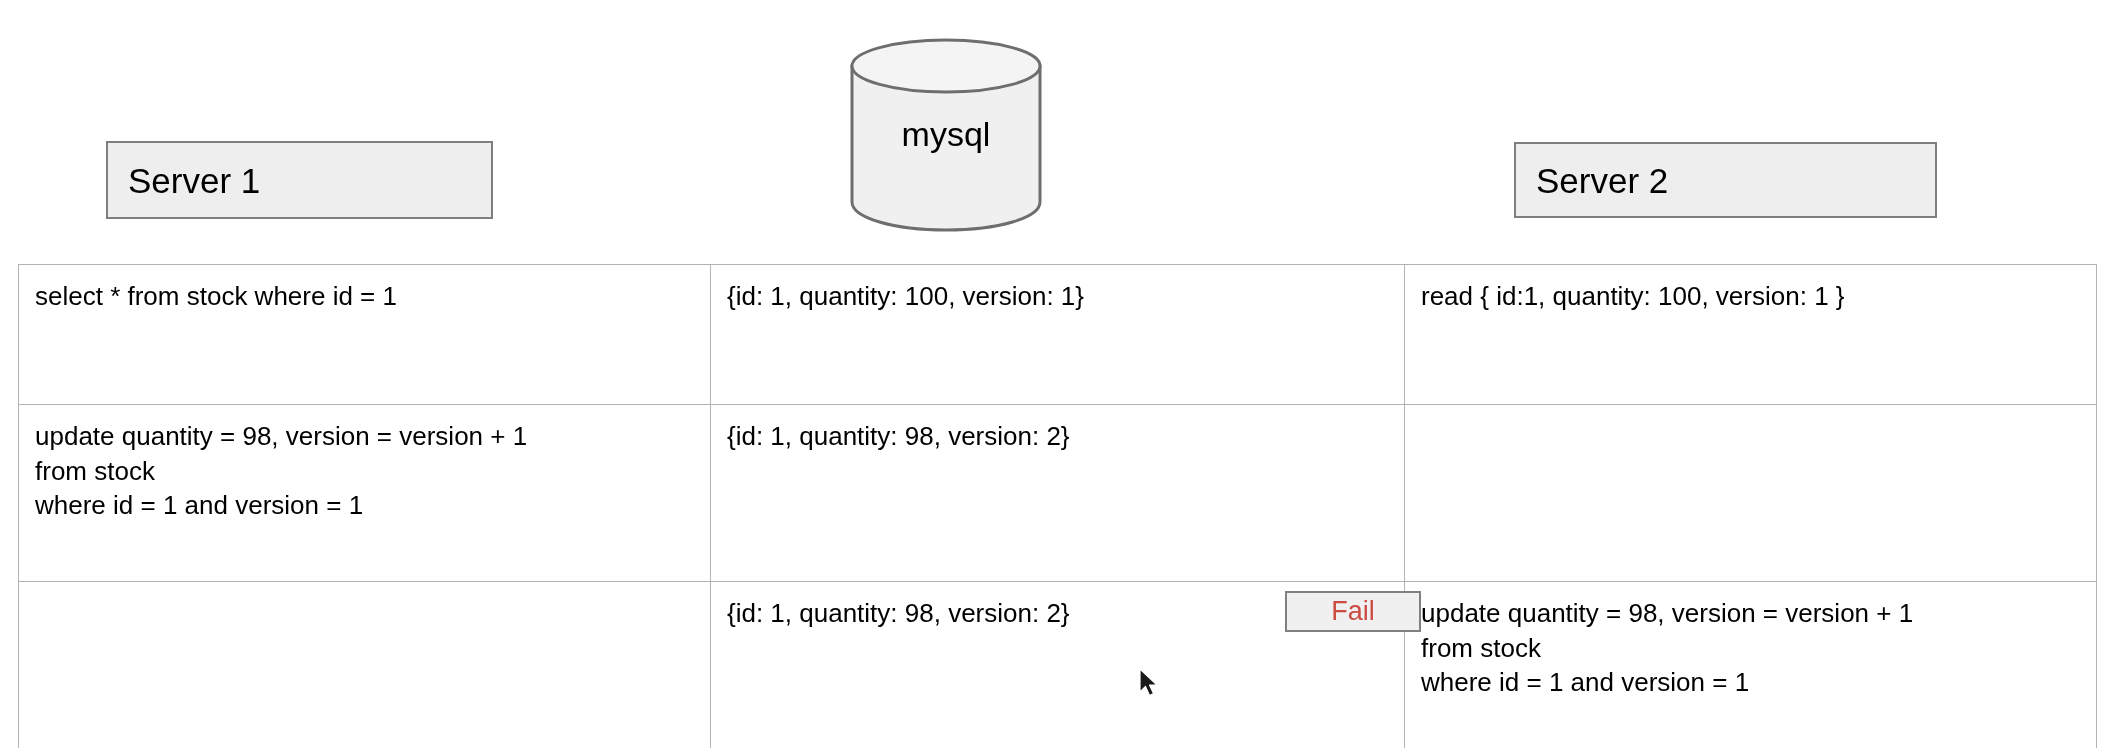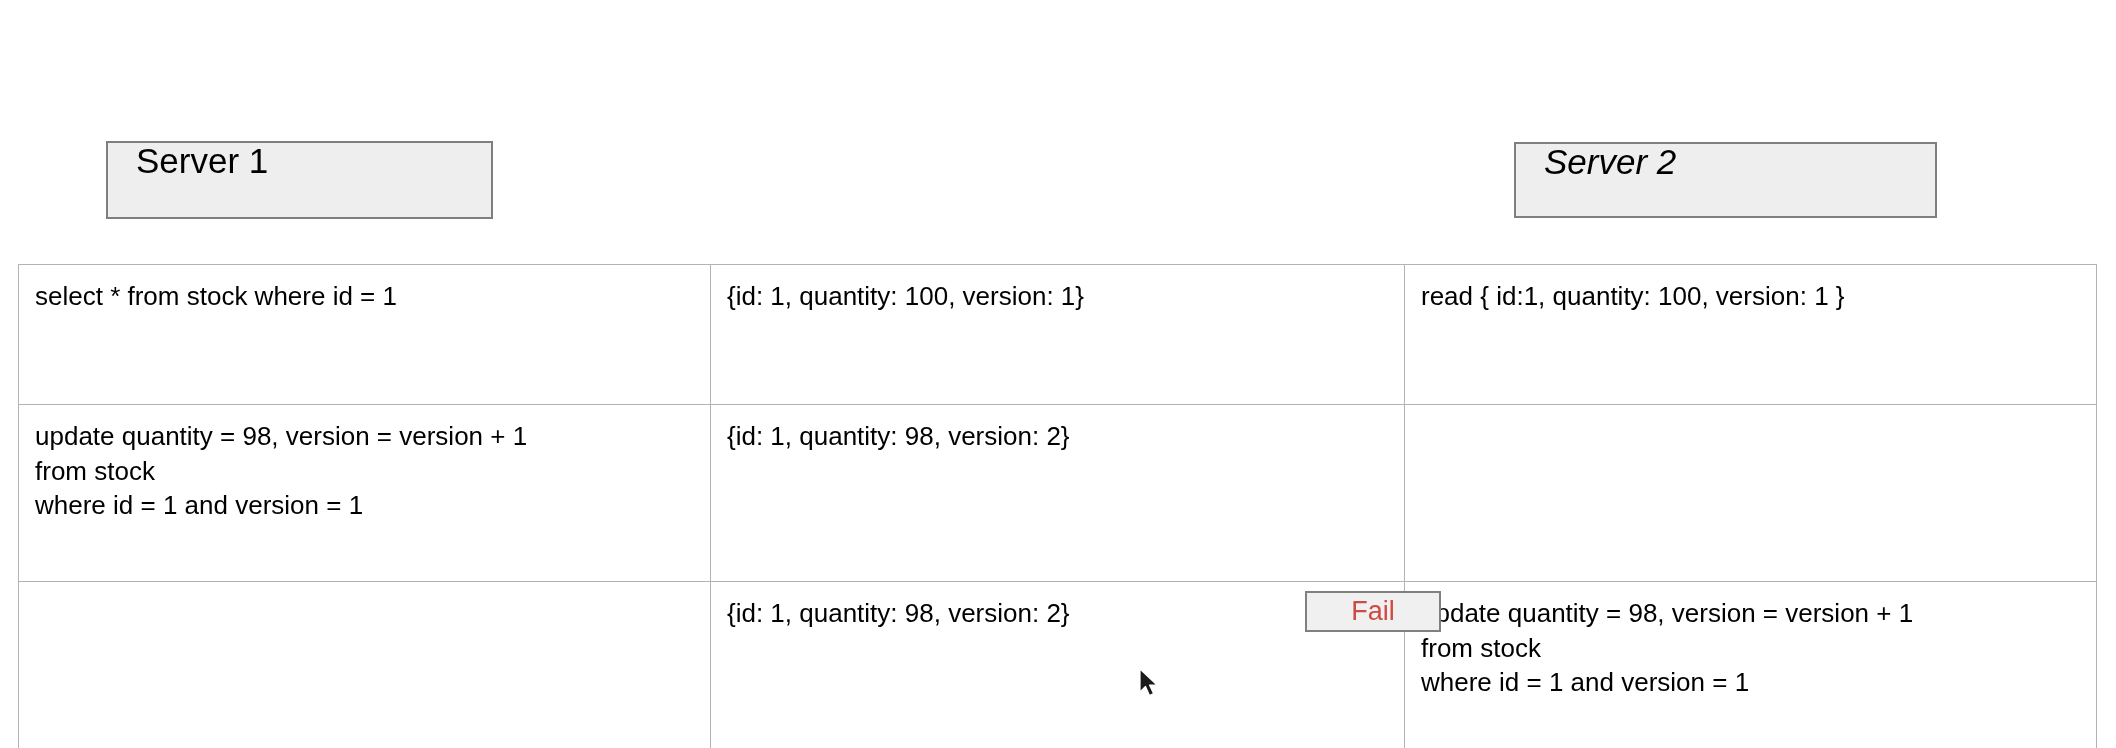--- a/index.html
+++ b/index.html
@@ -23,32 +23,31 @@
     height: 748px;
   }
 
   
   .server-box {
     position: absolute;
     background: #eeeeee;
     border: 2px solid #7f7f7f;
     box-sizing: border-box;
     display: flex;
-    align-items: flex-start;
-    padding-left: 8px;
+    align-items: center;
   }
   .server-box .server-label {
     font-size: 35px;
     line-height: 1;
     padding-left: 20px;
     color: #000;
     white-space: nowrap;
   }
   #server-1 { left: 106px; top: 141px; width: 387px; height: 78px; }
-  #server-2 { left: 1514px; top: 142px; width: 423px; height: 76px; font-style: italic; }
+  #server-2 { left: 1514px; top: 142px; width: 423px; height: 76px; }
 
   
   #db-cylinder {
     position: absolute;
     left: 848px;
     top: 36px;
     width: 196px;
     height: 196px;
   }
   #db-cylinder svg { display: block; }
@@ -102,21 +101,20 @@
     height: 41px;
     background: #f0f0f0;
     border: 2px solid #808080;
     box-sizing: border-box;
     display: flex;
     align-items: center;
     justify-content: center;
     font-size: 27px;
     color: #cc4b42;
     z-index: 5;
-    margin-left: 20px;
   }
 
   
   #mouse-cursor {
     position: absolute;
     left: 1139px;
     top: 668px;
     width: 22px;
     height: 32px;
     z-index: 10;
@@ -125,20 +123,27 @@
 </style>
 </head>
 <body>
 
 <div id="canvas">
 
   <div class="server-box" id="server-1">
     <span class="server-label">Server 1</span>
   </div>
 
+  <div id="db-cylinder">
+    <svg width="196" height="196" viewBox="0 0 196 196" xmlns="http://www.w3.org/2000/svg">
+      <path d="M4,30 L4,166 C4,182 46,194 98,194 C150,194 192,182 192,166 L192,30 Z" fill="#f0f0f0" stroke="#6e6e6e" stroke-width="3"></path>
+      <ellipse cx="98" cy="30" rx="94" ry="26" fill="#f4f4f4" stroke="#6e6e6e" stroke-width="3"></ellipse>
+    </svg>
+    <div class="db-label">mysql</div>
+  </div>
 
   <div class="server-box" id="server-2">
     <span class="server-label">Server 2</span>
   </div>
 
   <table id="grid">
     <colgroup>
       <col class="c0">
         <col class="c1">
         <col class="c2">

